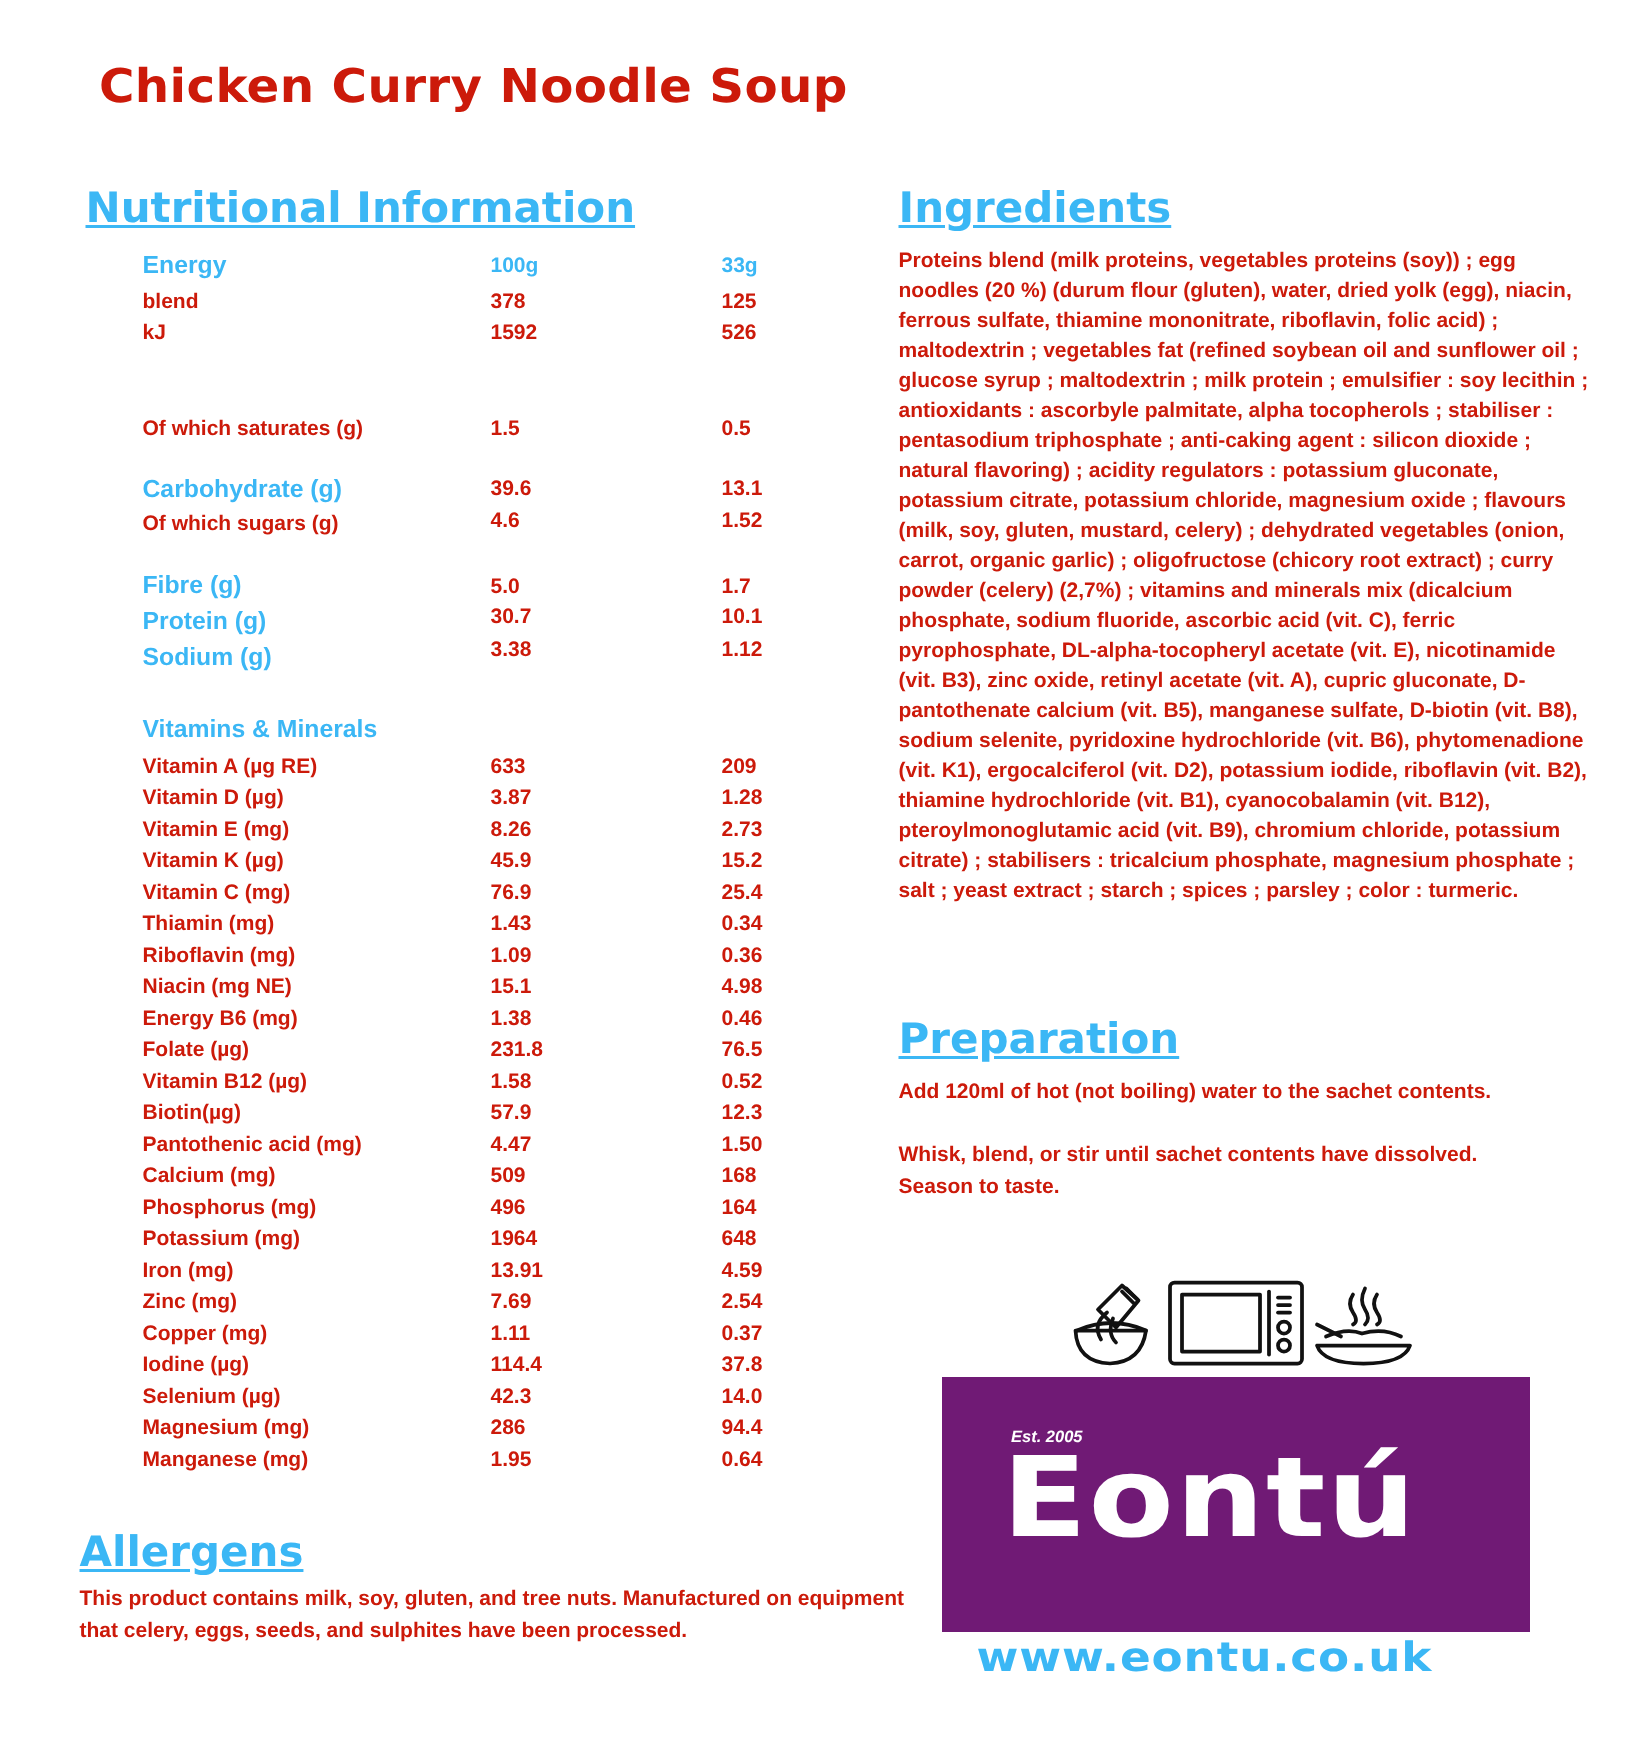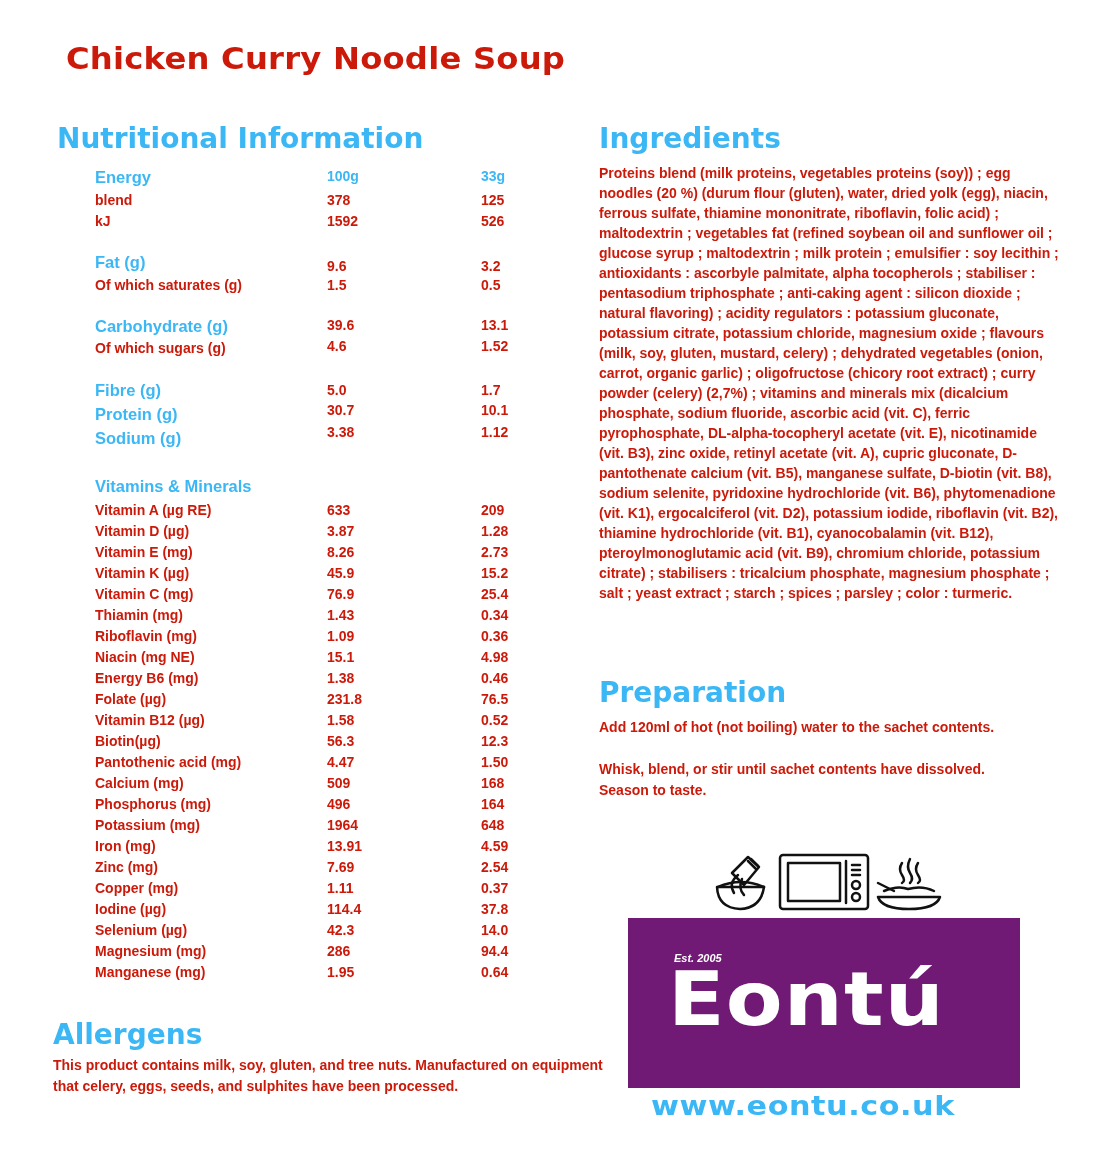--- a/index.html
+++ b/index.html
@@ -3,21 +3,21 @@
 <meta charset="utf-8">
 <style>
   html, body { margin: 0; padding: 0; background: #ffffff; }
   body { width: 1100px; height: 1167px; position: relative; overflow: hidden;
          font-family: "Liberation Sans", "DejaVu Sans", sans-serif; color: #cc1a0a; }
   .blue { color: #3bb7f5; }
 
   #product-title { position: absolute; left: 66px; top: 40px; font-size: 31px; font-weight: 700;
     color: #cc1a0a; letter-spacing: 0.2px; font-family: "DejaVu Sans", sans-serif; transform: scaleX(1.04); transform-origin: left; }
 
-  .section-title { font-weight: 700; color: #3bb7f5; font-family: "DejaVu Sans", sans-serif; font-size: 28px; margin: 0; }
+  .section-title { font-weight: 700; color: #3bb7f5; font-family: "DejaVu Sans", sans-serif; font-size: 28px; margin: 0; text-decoration: underline; }
 
   #nutrition { position: absolute; left: 57px; top: 122px; width: 500px; }
   #nutrition .section-title { margin-left: 0; }
   .nrow { position: absolute; left: 0; width: 500px; height: 21px; font-size: 14px; font-weight: 700; }
   .nrow .label { position: absolute; left: 0; top: 0; white-space: nowrap; margin-left: 38px; }
   .nrow .v1 { position: absolute; left: 270px; top: 0; }
   .nrow .v2 { position: absolute; left: 424px; top: 0; }
   .nrow.head { font-size: 16.5px; }
   .nrow.head .v1, .nrow.head .v2 { font-size: 14px; top: 0px; }
   .nrow.major .label { font-size: 16.5px; color: #3bb7f5; }
@@ -61,25 +61,20 @@
   <div class="nrow" style="top:70px">
     <span class="label">blend</span>
     <span class="v1">378</span>
     <span class="v2">125</span>
   </div>
   <div class="nrow" style="top:91px">
     <span class="label">kJ</span>
     <span class="v1">1592</span>
     <span class="v2">526</span>
   </div>
-  <div class="nrow major" style="top:131px">
-    <span class="label">Fat  (g)</span>
-    <span class="v1" style="top:5px">9.6</span>
-    <span class="v2" style="top:5px">3.2</span>
-  </div>
   <div class="nrow" style="top:155px">
     <span class="label">Of which saturates (g)</span>
     <span class="v1">1.5</span>
     <span class="v2">0.5</span>
   </div>
   <div class="nrow major" style="top:195px">
     <span class="label">Carbohydrate (g)</span>
     <span class="v1">39.6</span>
     <span class="v2">13.1</span>
   </div>
@@ -159,21 +154,21 @@
         <span class="v1">231.8</span>
         <span class="v2">76.5</span>
       </div>
       <div class="nrow" style="top: 590px;">
         <span class="label">Vitamin B12 (µg)</span>
         <span class="v1">1.58</span>
         <span class="v2">0.52</span>
       </div>
       <div class="nrow" style="top: 611px;">
         <span class="label">Biotin(µg)</span>
-        <span class="v1">56.3</span>
+        <span class="v1">57.9</span>
         <span class="v2">12.3</span>
       </div>
       <div class="nrow" style="top: 632px;">
         <span class="label">Pantothenic acid (mg)</span>
         <span class="v1">4.47</span>
         <span class="v2">1.50</span>
       </div>
       <div class="nrow" style="top: 653px;">
         <span class="label">Calcium (mg)</span>
         <span class="v1">509</span>

